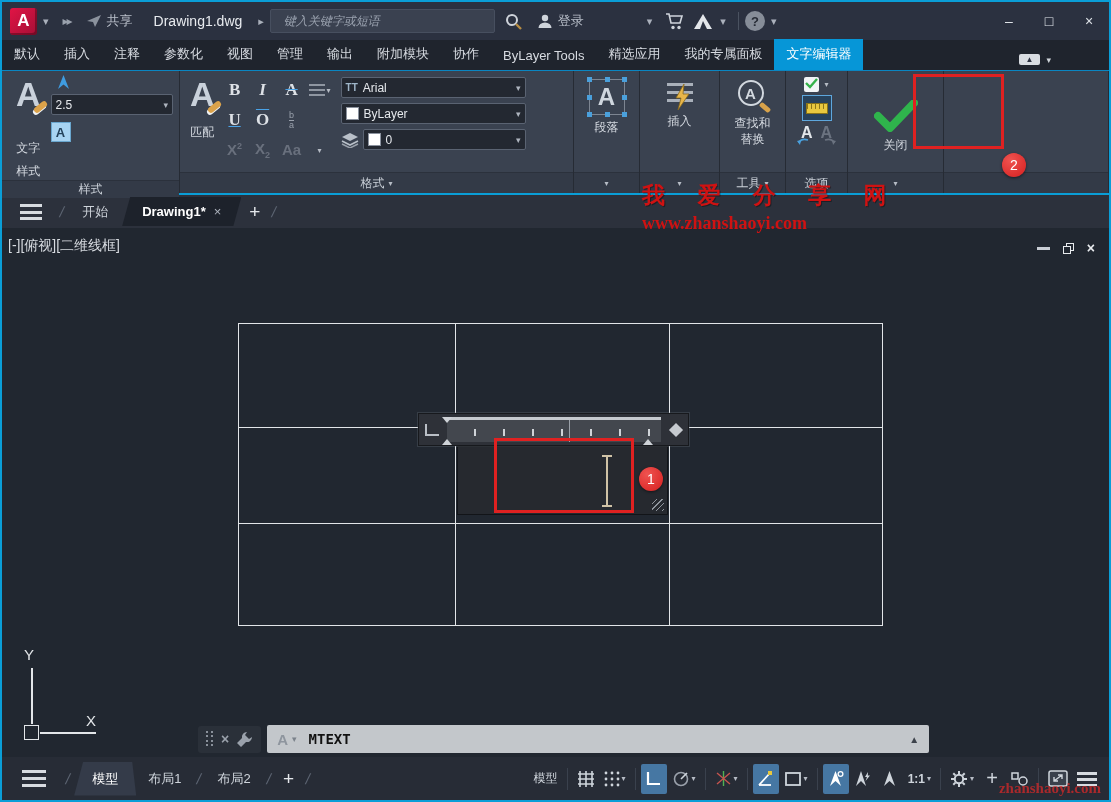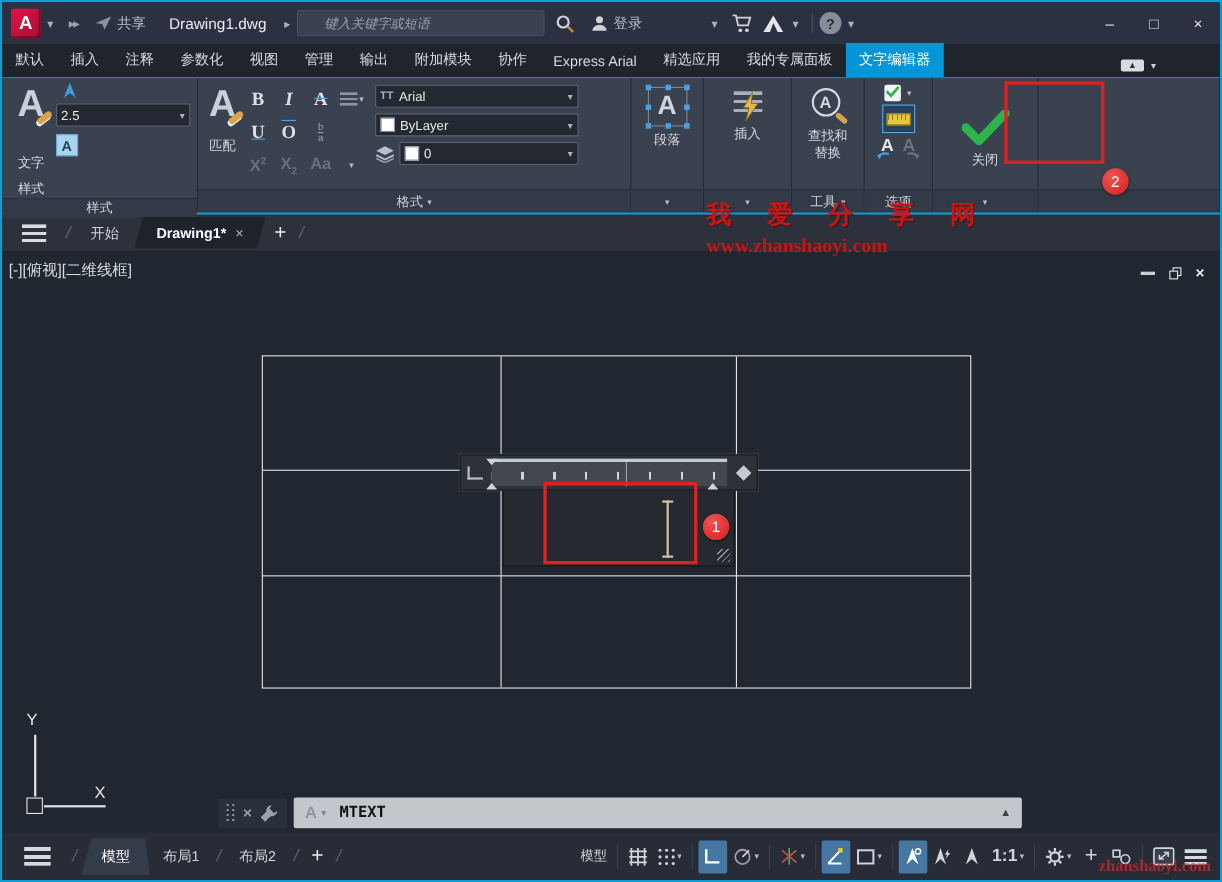--- a/index.html
+++ b/index.html
@@ -6,21 +6,21 @@
   html,body { width:1111px; height:802px; background:#10141a; }
   .app { position:relative; width:1111px; height:802px; border:2px solid #0a9ed7; background:#2b3140; overflow:hidden; display:flex; flex-direction:column; }
 
   
   .titlebar { height:38px; background:#2b3140; display:flex; align-items:center; color:#c8cdd6; font-size:13px; flex:0 0 auto; }
   .logo { width:27px; height:27px; margin-left:8px; border-radius:3px; background:linear-gradient(135deg,#e11445,#a50f36); color:#fff; font-weight:bold; font-size:17px; display:flex; align-items:center; justify-content:center; box-shadow:inset -2px -2px 0 rgba(0,0,0,.3); }
   .tb-caret { color:#aab0bb; font-size:11px; margin:0 6px; }
   .tb-dbl { color:#9aa1ad; letter-spacing:-2px; margin:0 8px; font-size:12px; }
   .tb-item { display:flex; align-items:center; gap:5px; margin:0 7px; color:#b9bfc9; }
   .tb-file { color:#e8ebef; font-size:14px; margin:0 10px 0 14px; }
-  .tb-search { width:225px; height:24px; background:#3a4150; border:1px solid #474f5f; border-radius:2px; color:#d0d5dc; font-size:12px; padding:0 24px; font-style:italic; }
+  .tb-search { width:225px; height:24px; background:#3a4150; border:1px solid #474f5f; border-radius:2px; color:#d0d5dc; font-size:12px; padding:0 13px; font-style:italic; }
   .tb-search::placeholder { color:#9aa2af; font-style:italic; }
   .winbtn { width:40px; height:30px; display:flex; align-items:center; justify-content:center; color:#dfe3e8; font-size:14px; }
   .sep-v { width:1px; height:18px; background:#4a5260; margin:0 6px; }
   svg.tbicon { display:block; }
 
   
   .ribbon-tabs { height:30px; background:#1f242d; display:flex; align-items:flex-end; color:#d7dbe1; font-size:13px; flex:0 0 auto; position:relative; }
   .rtab { padding:6px 12px 7px; cursor:default; }
   .rtab.active { background:#0696d7; color:#fff; }
   .ribbon-collapse { position:absolute; right:58px; bottom:5px; display:flex; align-items:center; gap:6px; }
@@ -169,21 +169,21 @@
   .statusbar { height:43px; background:#272c36; display:flex; align-items:center; flex:0 0 auto; color:#ced4db; font-size:13px; position:relative; }
   .sb-burger { width:24px; height:17px; margin:0 16px 0 20px; background:repeating-linear-gradient(#d7dbe0 0 3.5px,transparent 3.5px 7px); }
   .sb-tab { padding:8px 12px; }
   .sb-tab.active { background:#343b49; clip-path:polygon(9px 0,calc(100% - 4px) 0,100% 100%,0 100%); padding:8px 18px; color:#fff; }
   .sb-right { margin-left:auto; display:flex; align-items:center; gap:1px; margin-right:8px; }
   .sb-btn { height:30px; min-width:26px; display:flex; align-items:center; justify-content:center; gap:2px; padding:0 4px; border-radius:2px; color:#cfd5dc; }
   .sb-btn.on { background:#4677a3; color:#fff; }
   .sb-car { font-size:8px; color:#b6bcc5; }
   .sb-sep { width:1px; height:22px; background:#3a414d; margin:0 4px; }
   .sb-txt { font-size:12px; }
-  .scale11 { font-size:16px; font-weight:bold; }
+  .scale11 { font-size:12px; font-weight:bold; }
 
   
   .wm-main { position:absolute; left:640px; top:178px; z-index:60; color:#cf1212; text-align:left; pointer-events:none; }
   .wm-main .l1 { font-size:23px; font-weight:bold; letter-spacing:13px; text-shadow:1px 1px 0 rgba(0,0,0,.35); }
   .wm-main .l2 { font-size:18px; font-weight:bold; font-family:"Liberation Serif",serif; margin-top:2px; }
   .wm-corner { position:absolute; right:8px; bottom:3px; z-index:61; color:rgba(215,40,40,.75); font-family:"Liberation Serif",serif; font-size:15px; font-weight:bold; pointer-events:none; }
 
   .gold-bolt { position:absolute; left:7px; top:3px; }
 </style>
 </head>
@@ -240,21 +240,21 @@
   <div class="ribbon-tabs">
     <span class="rtab">默认</span>
     <span class="rtab">插入</span>
     <span class="rtab">注释</span>
     <span class="rtab">参数化</span>
     <span class="rtab">视图</span>
     <span class="rtab">管理</span>
     <span class="rtab">输出</span>
     <span class="rtab">附加模块</span>
     <span class="rtab">协作</span>
-    <span class="rtab">Express Arial</span>
+    <span class="rtab">ByLayer Tools</span>
     <span class="rtab">精选应用</span>
     <span class="rtab">我的专属面板</span>
     <span class="rtab active">文字编辑器</span>
     <span class="ribbon-collapse">
       <span class="box">▲</span>
       <span class="car">▾</span>
     </span>
   </div>
 
   <div class="ribbon">

